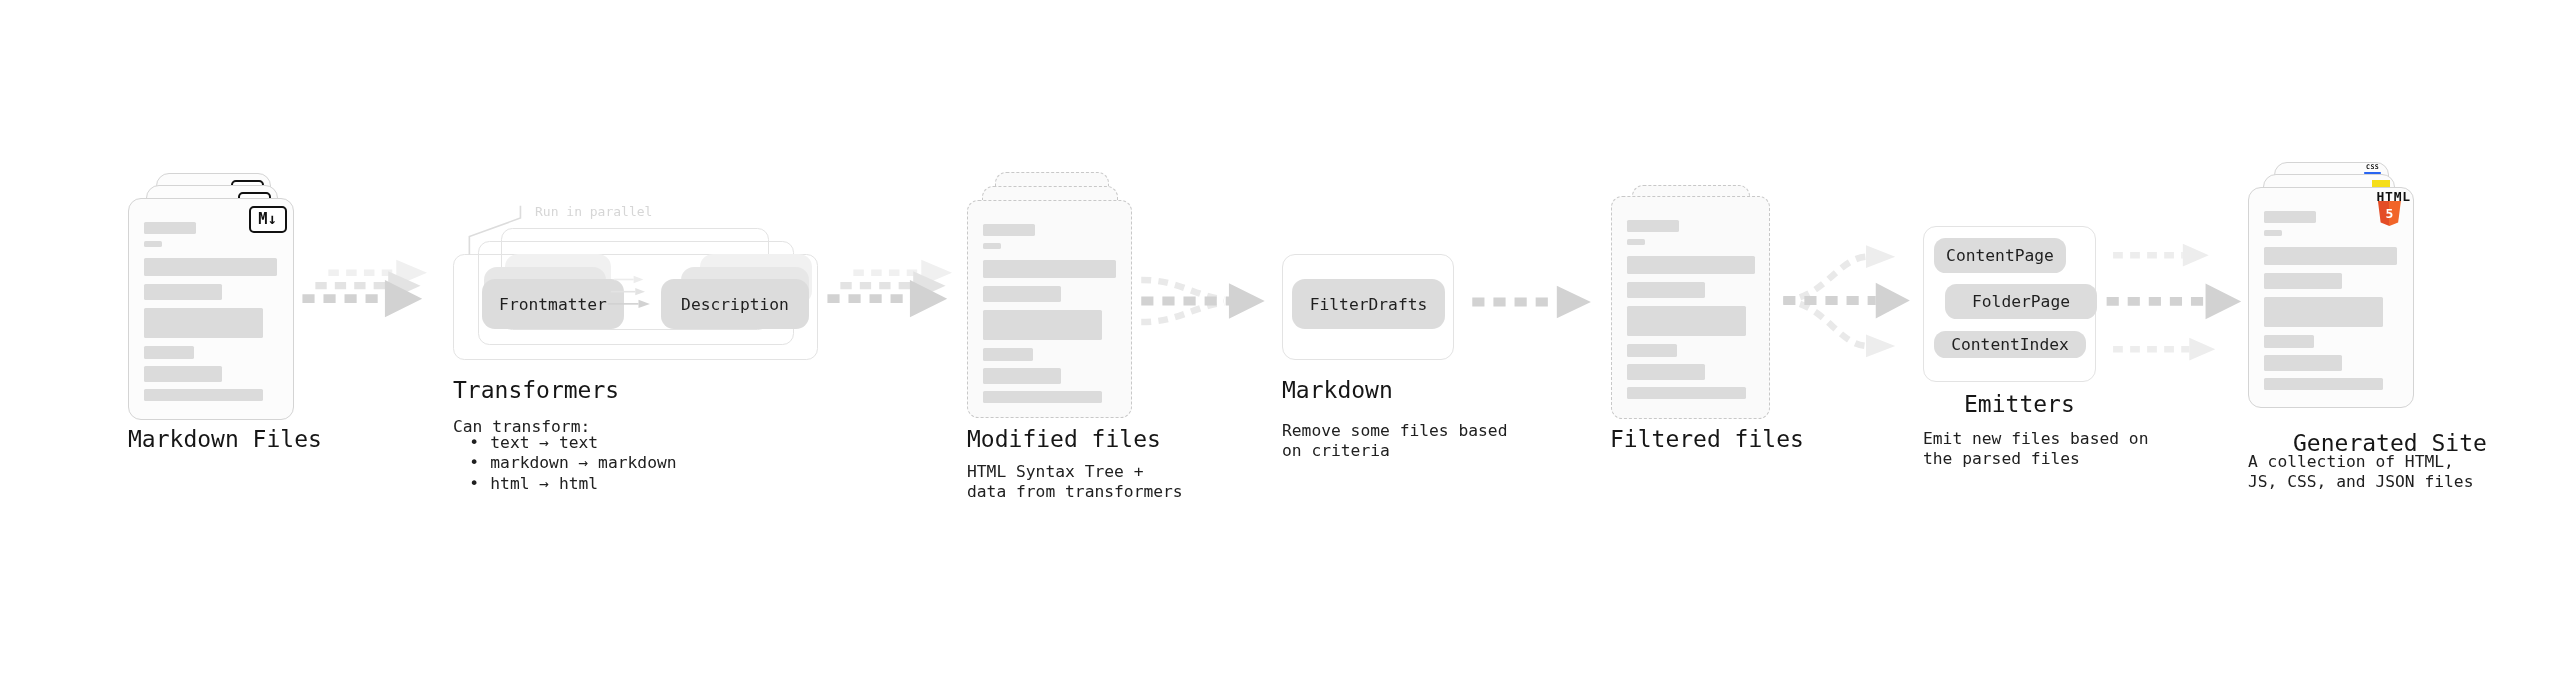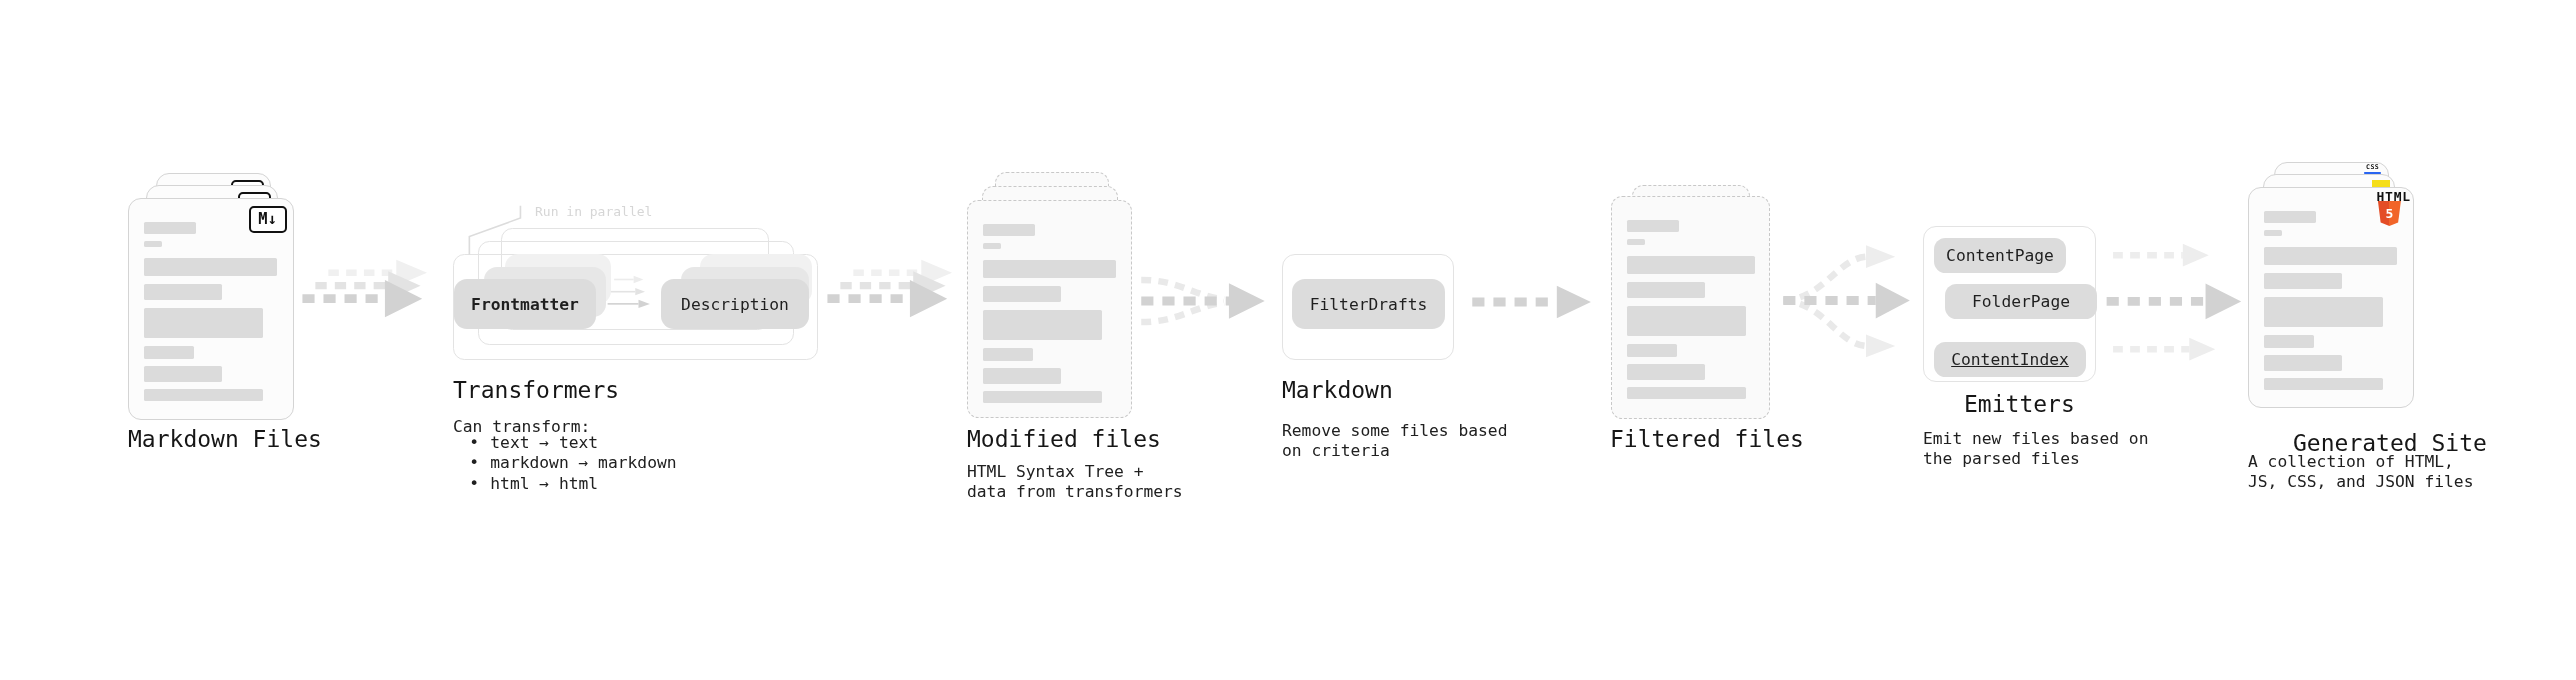--- a/index.html
+++ b/index.html
@@ -102,21 +102,21 @@
     <div class="obox" style="left:478px;top:241px;width:316px;height:104px;z-index:0;"></div>
     <div class="obox" style="left:453px;top:254px;width:365px;height:106px;z-index:0;"></div>
 
     <svg style="left:458px;top:199px;z-index:1;" width="73" height="59" viewBox="0 0 90 72">
       <polyline points="77,8 77,23 14,46 14,68" fill="none" stroke="#dcdcdc" stroke-width="2"></polyline>
     </svg>
     <div class="annotation" style="left:535px;top:204px;">Run in parallel</div>
 
     <div class="pill ghost3" style="left:505px;top:254px;width:106px;height:50px;z-index:1;"></div>
     <div class="pill ghost2" style="left:484px;top:267px;width:122px;height:50px;z-index:2;"></div>
-    <div class="pill" style="left:454px;top:279px;width:142px;height:50px;z-index:3;font-weight:bold;">
+    <div class="pill" style="left:482px;top:279px;width:142px;height:50px;z-index:3;">
         <span>Frontmatter</span>
       </div>
 
     <svg style="left:606px;top:273px;z-index:3;" width="52" height="39" viewBox="0 0 64 48">
       <g stroke="#ececec" fill="#ececec">
           <line x1="10" y1="8" x2="34" y2="8" stroke-width="2"></line>
           <polygon points="34,3.5 46,8 34,12.5" stroke="none"></polygon>
         </g>
       <g stroke="#e3e3e3" fill="#e3e3e3">
           <line x1="6" y1="23" x2="36" y2="23" stroke-width="2"></line>
@@ -225,21 +225,21 @@
   </svg>
 
   <div>
     <div class="obox" style="left:1923px;top:226px;width:173px;height:156px;border-radius:13px;"></div>
     <div class="pill epill" style="left:1934px;top:238px;width:132px;height:35px;">
         <span>ContentPage</span>
       </div>
     <div class="pill epill" style="left:1934px;top:284px;width:152px;height:35px;margin-left:11px;">
         <span>FolderPage</span>
       </div>
-    <div class="pill epill" style="left:1934px;top:342px;width:152px;height:35px;text-decoration:underline;">
+    <div class="pill epill" style="left:1934px;top:331px;width:152px;height:27px;">
         <span>ContentIndex</span>
       </div>
     <div class="stage-label" style="left:1923px;top:391px;margin-left:41px;">Emitters</div>
     <div class="desc" style="left:1923px;top:429px;">
       <div>Emit new files based on</div>
       <div>the parsed files</div>
     </div>
   </div>
 
   <svg style="left:2105px;top:238px;" width="150" height="130" viewBox="0 0 185 160">

